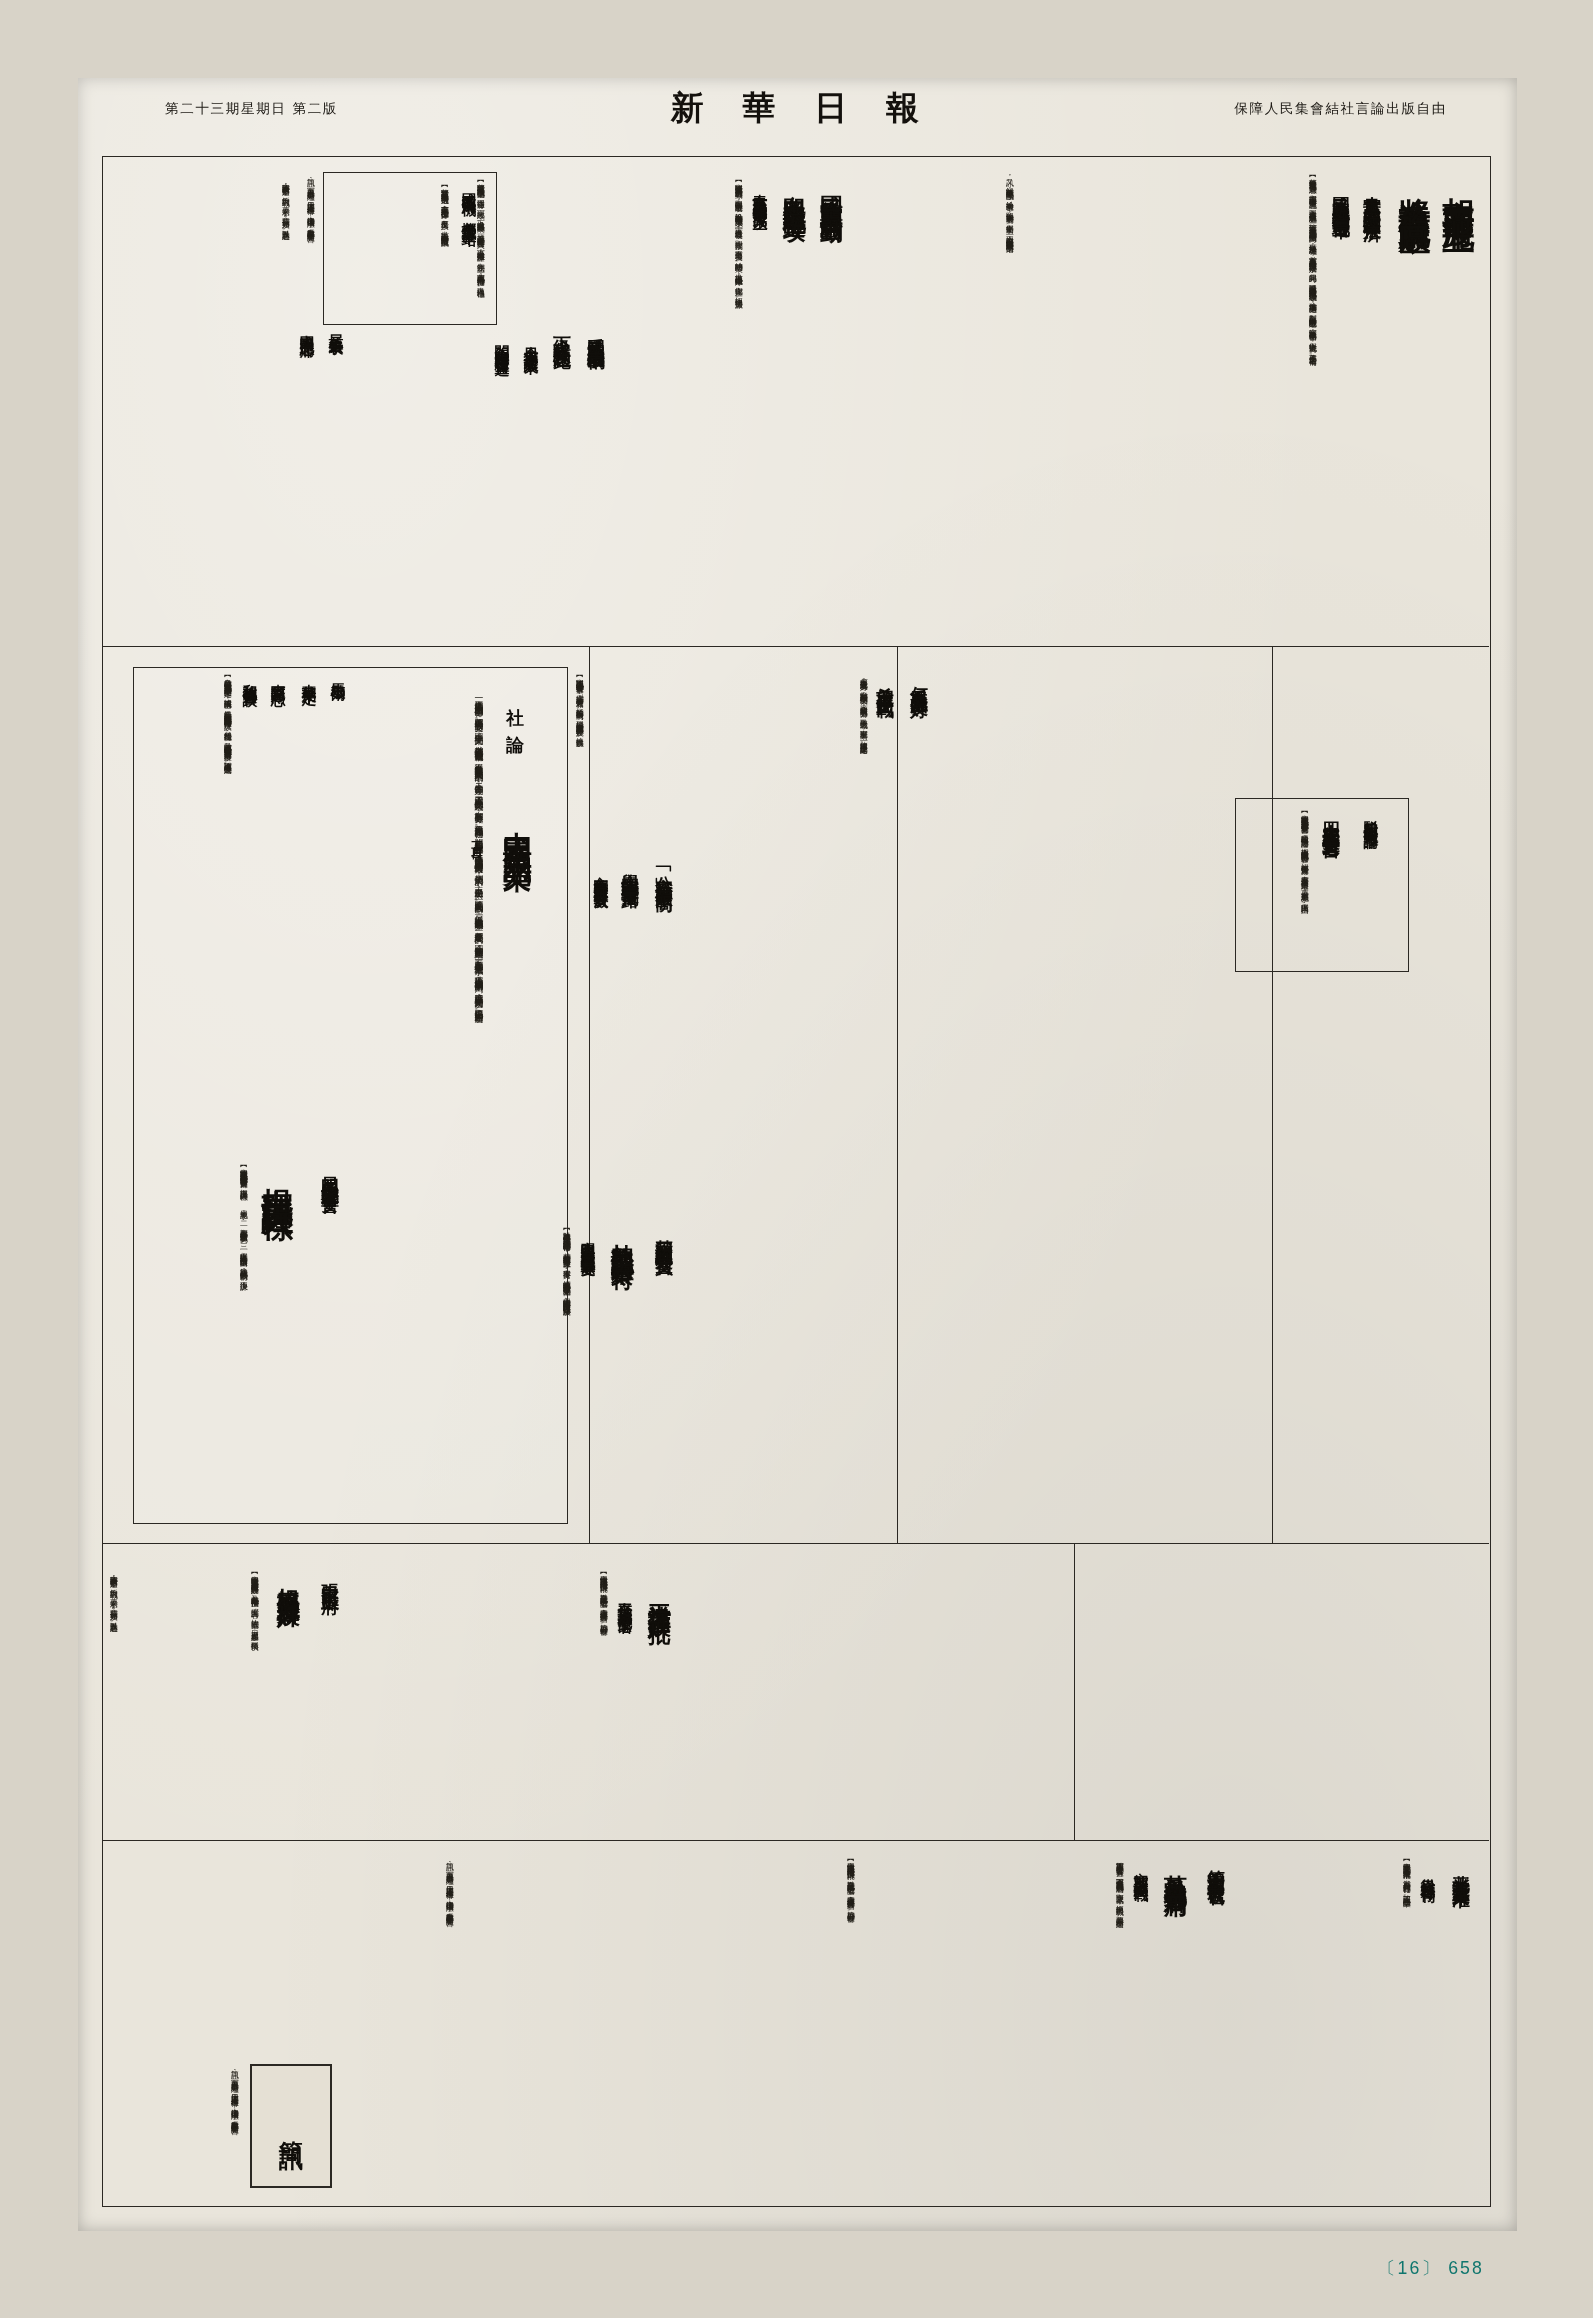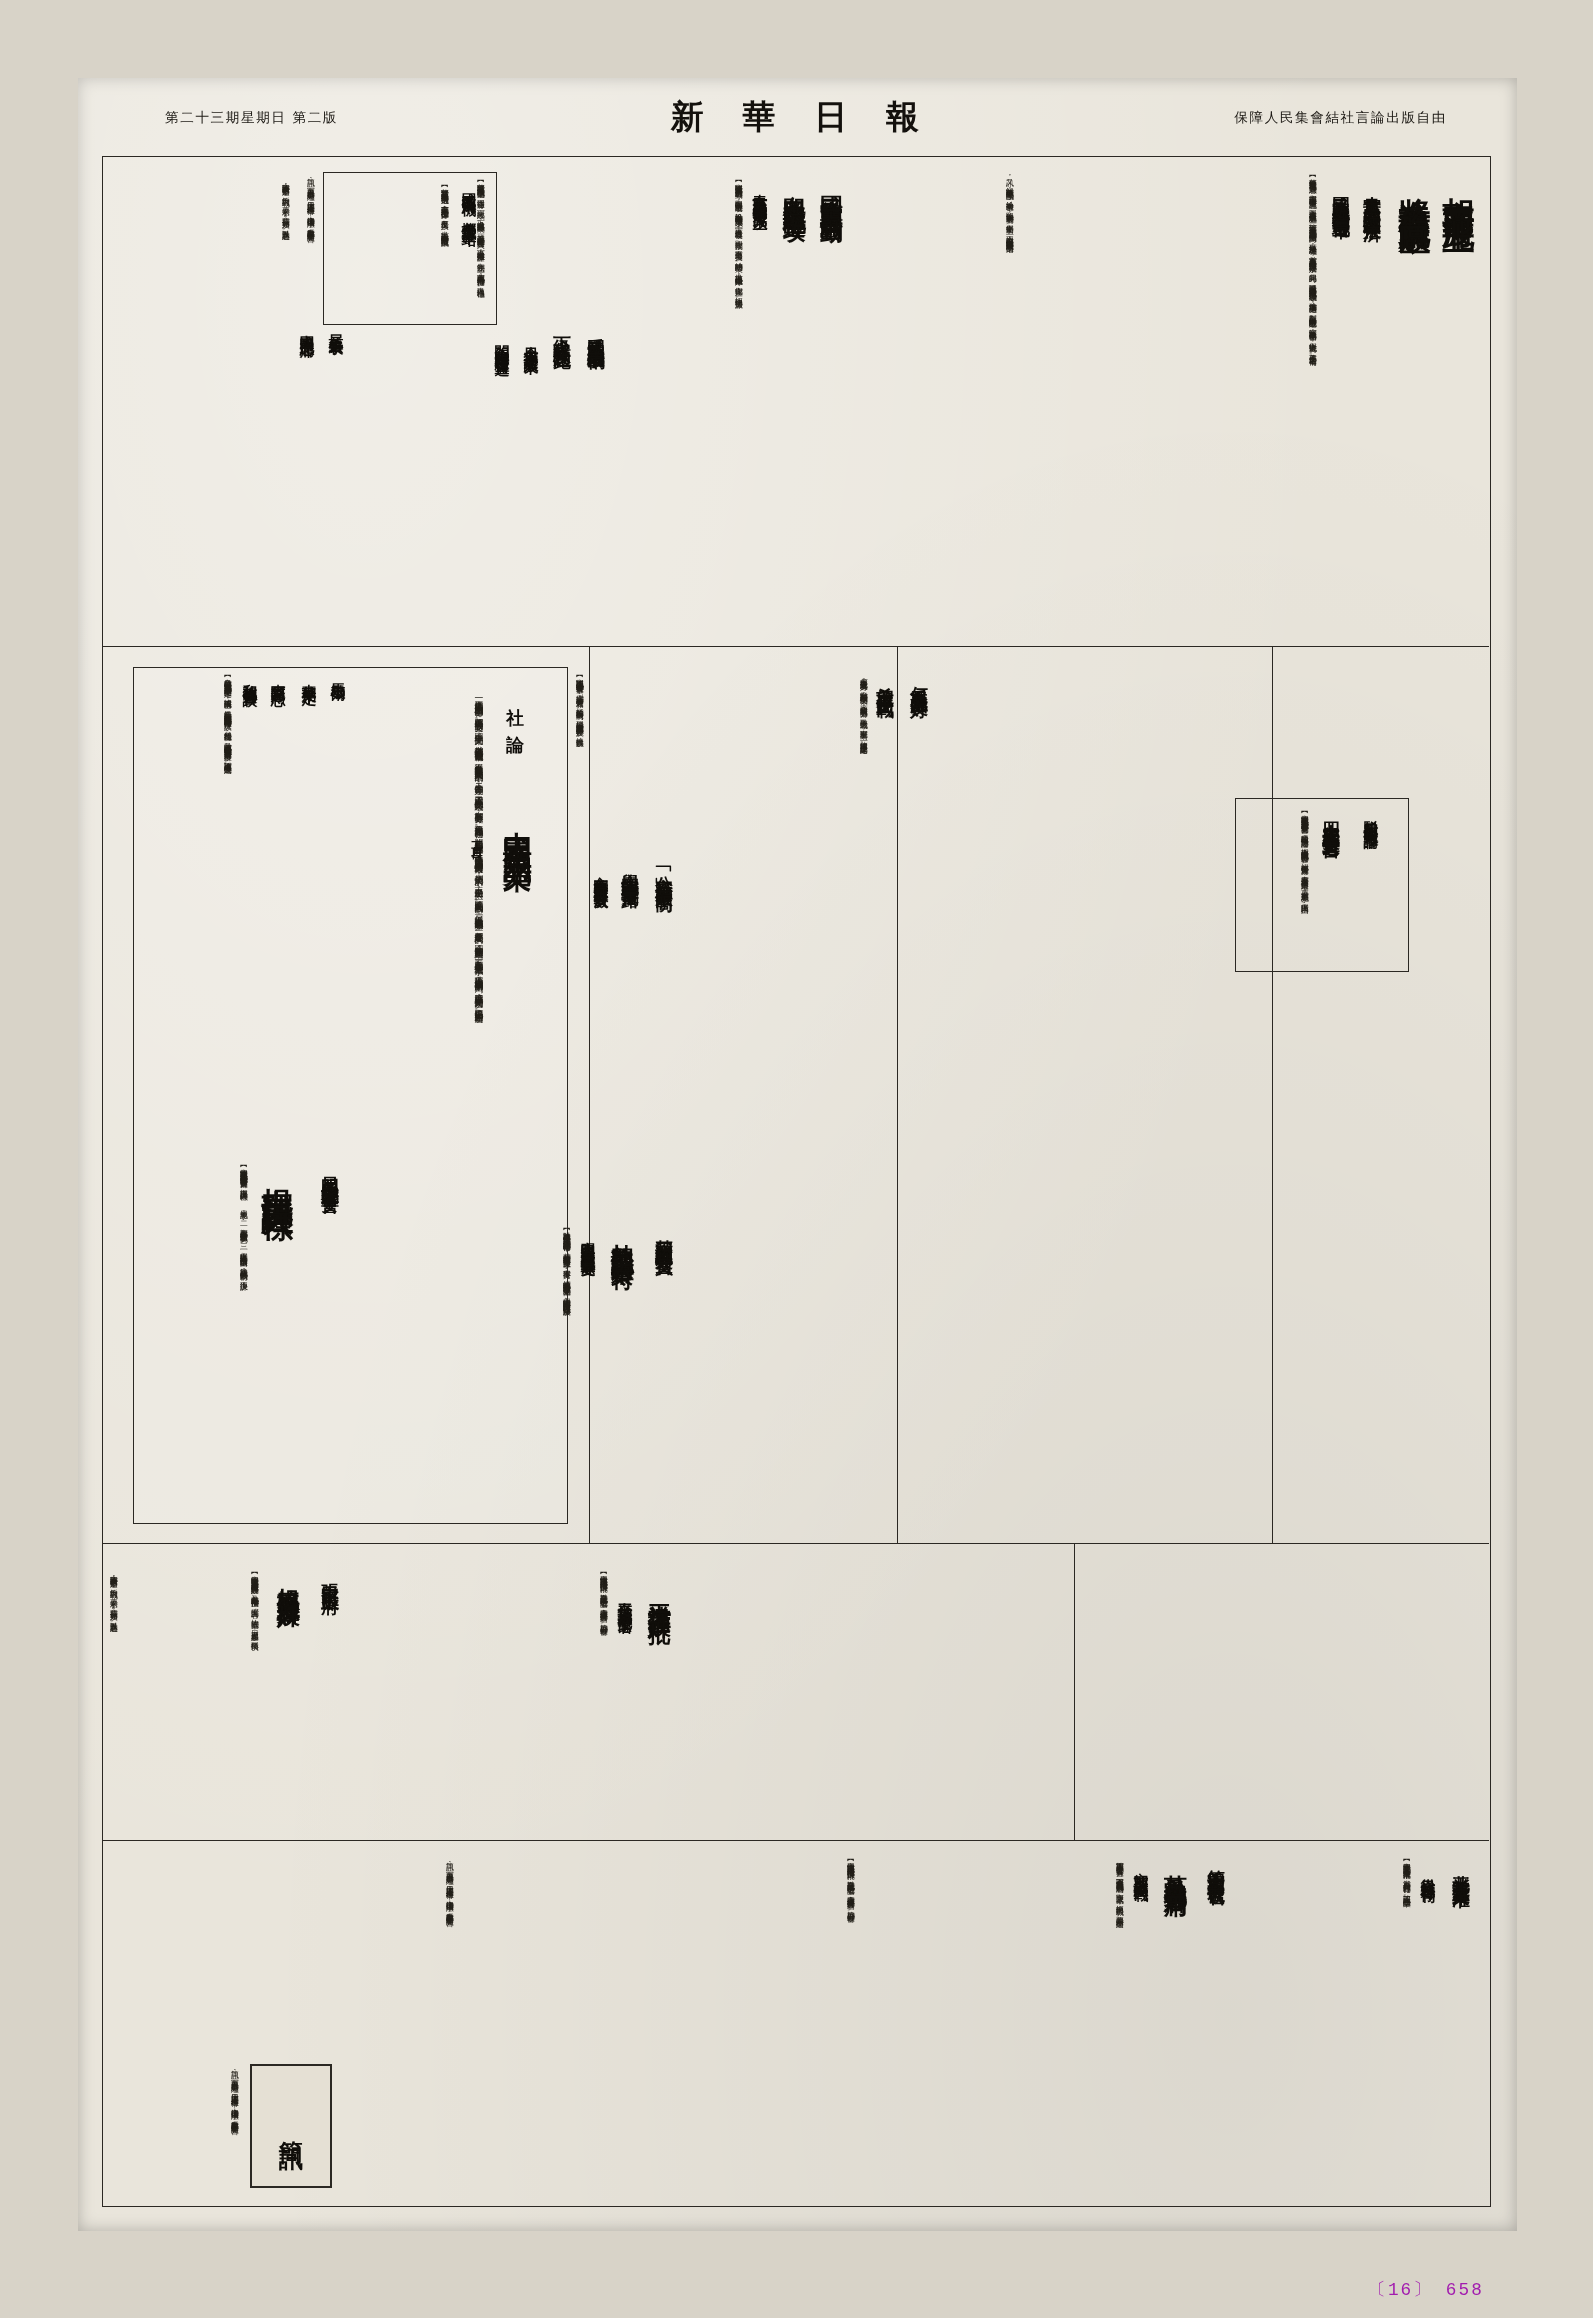--- a/index.html
+++ b/index.html
@@ -25,21 +25,21 @@
     pointer-events:none;
   }
   
   .frame{
     position:absolute;left:102px;top:156px;width:1387px;height:2049px;
     border:1.6px solid #2b2823;
   }
 
   
   .masthead{
-    position:absolute;left:102px;top:89px;width:1387px;height:57px;
+    position:absolute;left:102px;top:80px;width:1387px;height:57px;
     display:flex;align-items:center;justify-content:space-between;
   }
   .mast-title{
     font-family:"DejaVu Serif","Liberation Serif",serif;
     font-size:33px;font-weight:bold;letter-spacing:13.6px;color:#14110d;
     margin-left:31px;
   }
   .mast-left,.mast-right{
     font-family:"DejaVu Serif","Liberation Serif",serif;
     font-size:13.6px;color:#1b1813;letter-spacing:1.6px;
@@ -95,23 +95,23 @@
     display:flex;align-items:center;justify-content:center;
     background:#e5e0d4;
   }
   .jianxun span{
     writing-mode:vertical-rl;text-orientation:upright;
     font-size:24px;font-weight:bold;letter-spacing:4.2px;
     font-family:"DejaVu Serif","Liberation Serif",serif;color:#100e0a;
   }
 
   .footer{
-    position:absolute;right:109px;bottom:18px;
-    font-family:Liberation Mono, monospace;
-    font-size:17.7px;color:#a21caf;letter-spacing:2.1px;
+    position:absolute;right:109px;bottom:39px;
+    font-family:Liberation Sans, sans-serif;
+    font-size:17.7px;color:#0f766e;letter-spacing:2.1px;
   }
 
   .tag{
     position:absolute;writing-mode:vertical-rl;text-orientation:upright;
     font-family:"DejaVu Serif","Liberation Serif",serif;
     font-size:11.5px;letter-spacing:1.6px;color:#17140f;font-weight:bold;
   }
 </style>
 </head>
 <body>

